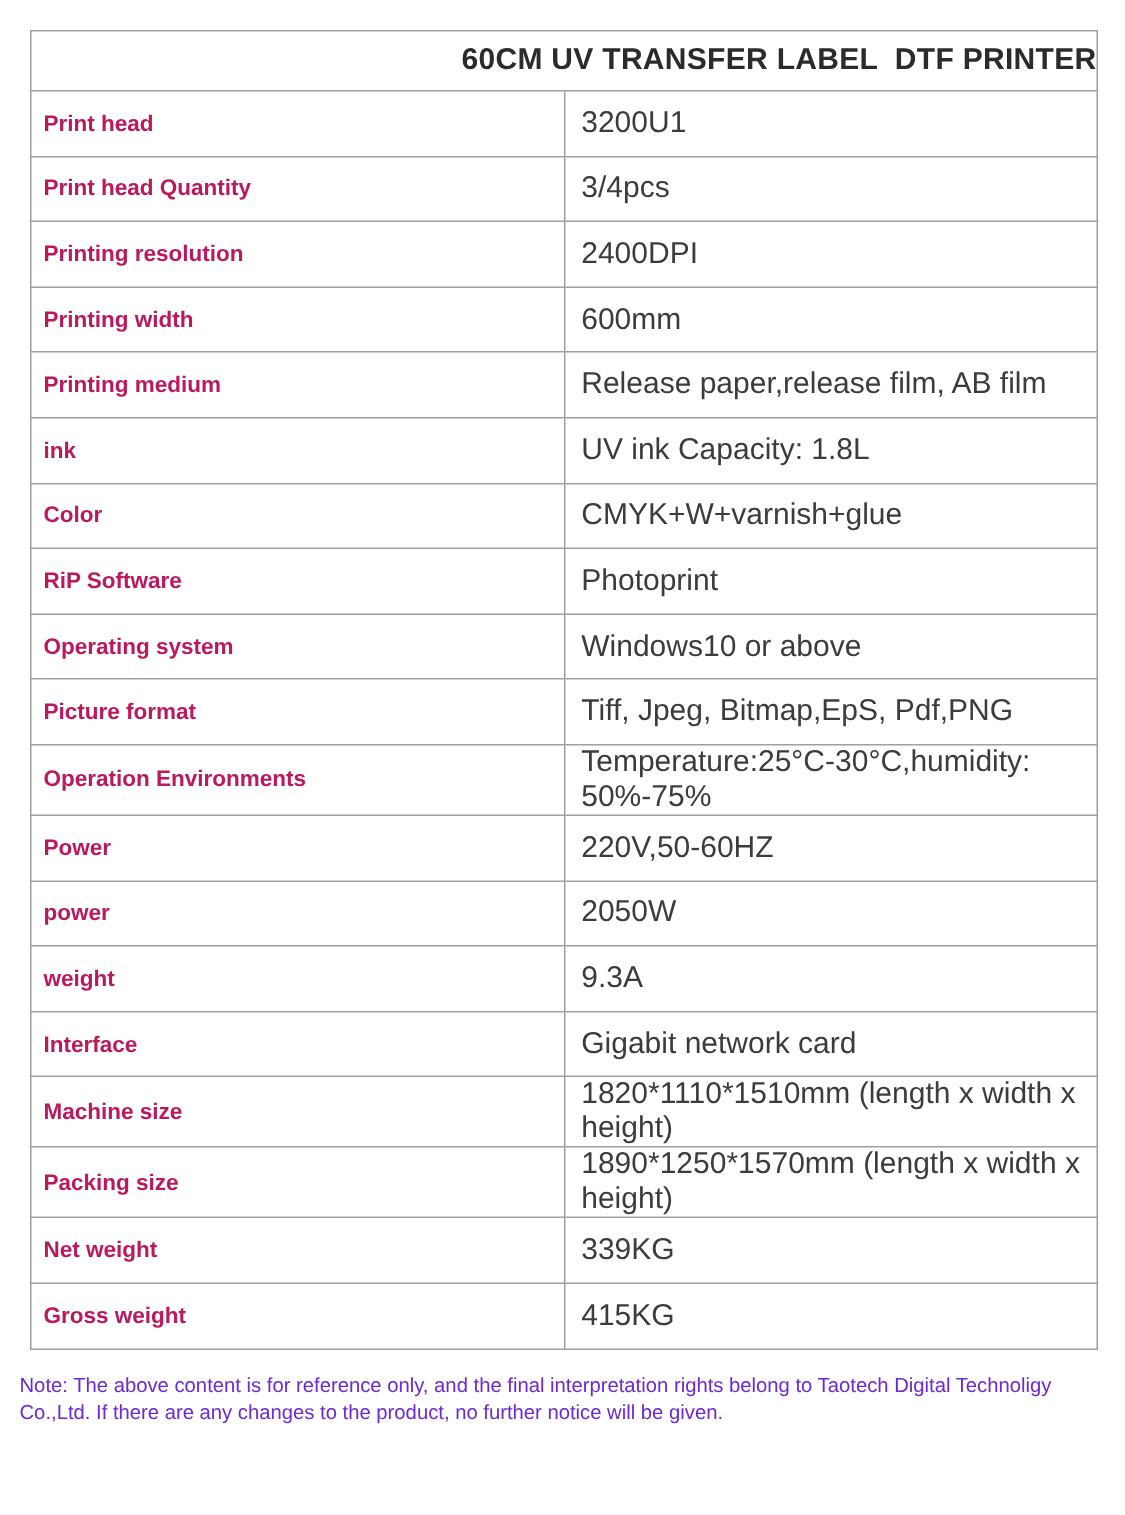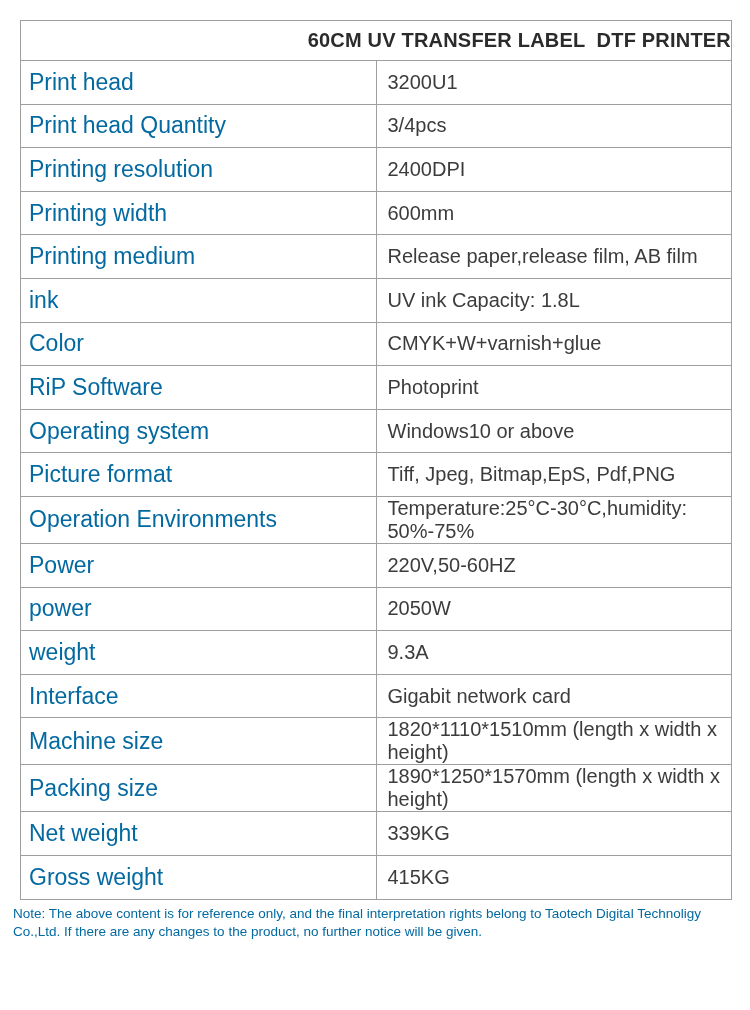--- a/index.html
+++ b/index.html
@@ -31,40 +31,40 @@
     text-align: right;
     font-size: 20px;
     font-weight: bold;
     color: #2b2b2b;
     white-space: pre-wrap;
     letter-spacing: 0.2px;
   }
   .label-cell {
     width: 305px;
     height: 43.6px;
-    font-size: 23px;
-    font-weight: normal;
-    color: #0369a1;
+    font-size: 15px;
+    font-weight: bold;
+    color: #be185d;
     padding-left: 8px;
   }
   .value-cell {
     font-size: 20px;
     color: #3c3c3c;
     padding-left: 11px;
     padding-right: 2px;
     white-space: pre-wrap;
     margin-top: 16px;
   }
   .note {
-    margin-top: 5px;
+    margin-top: 15px;
     margin-left: -7px;
     width: 737px;
     font-size: 13.5px;
     line-height: 1.4;
-    color: #0369a1;
+    color: #6d28d9;
   }
 </style>
 </head>
 <body>
 
 <div class="page">
   <table class="spec">
     <thead>
       <tr>
         <th class="title-cell" colspan="2">60CM UV TRANSFER LABEL  DTF PRINTER</th>

